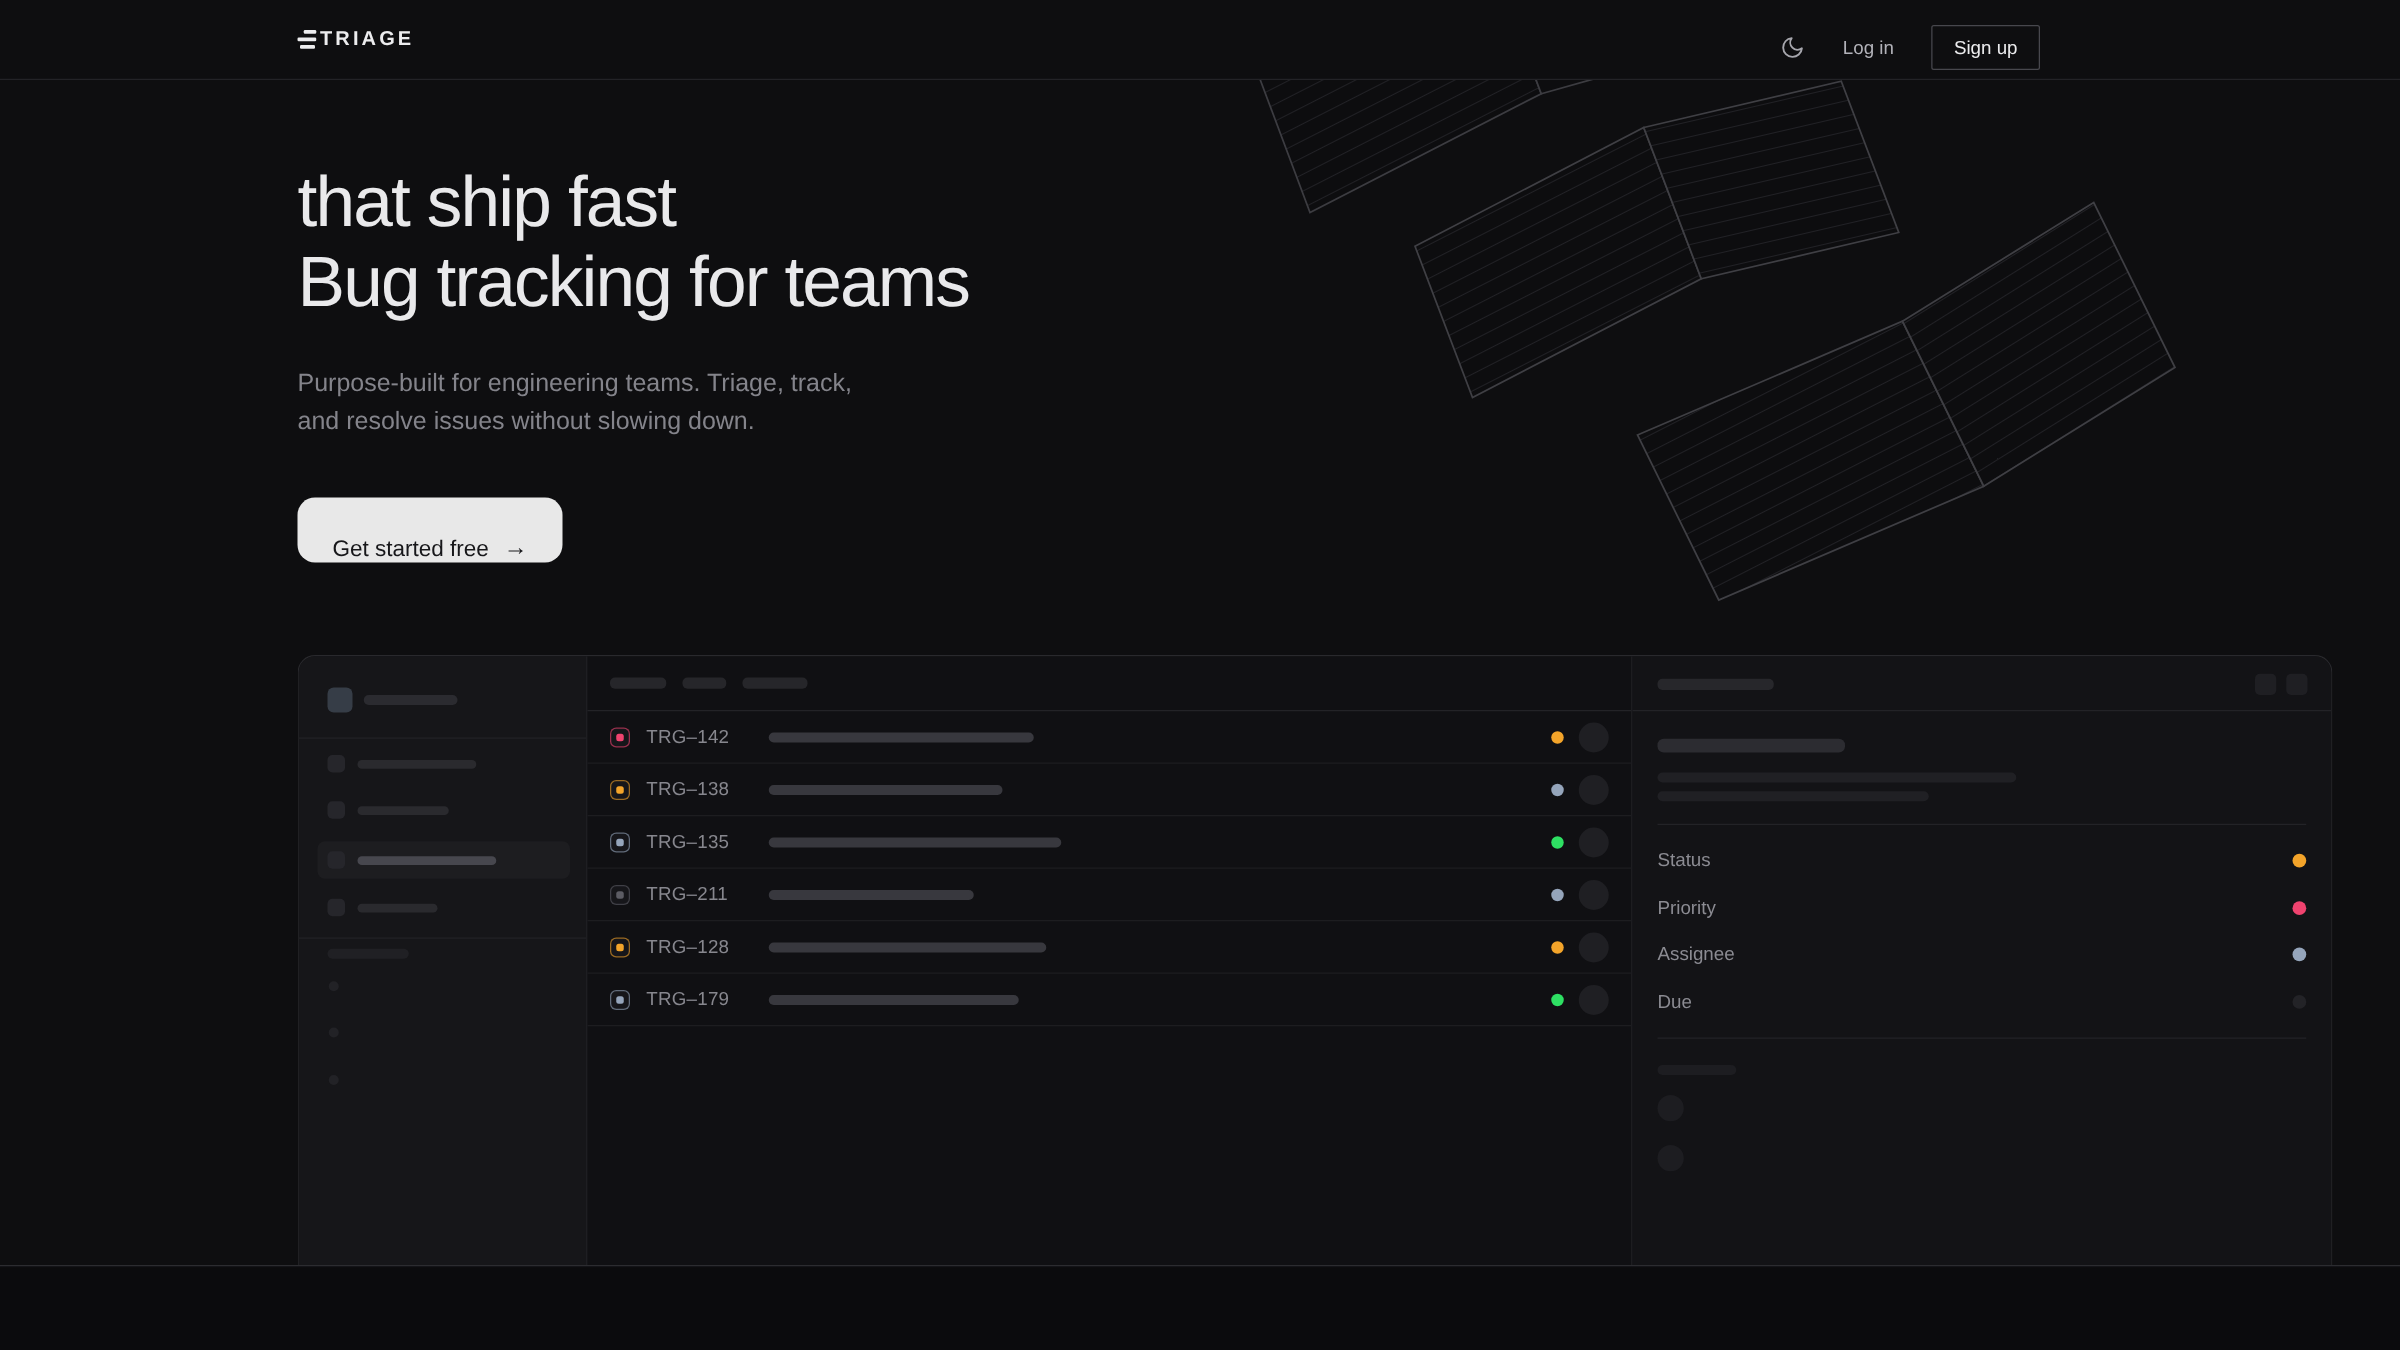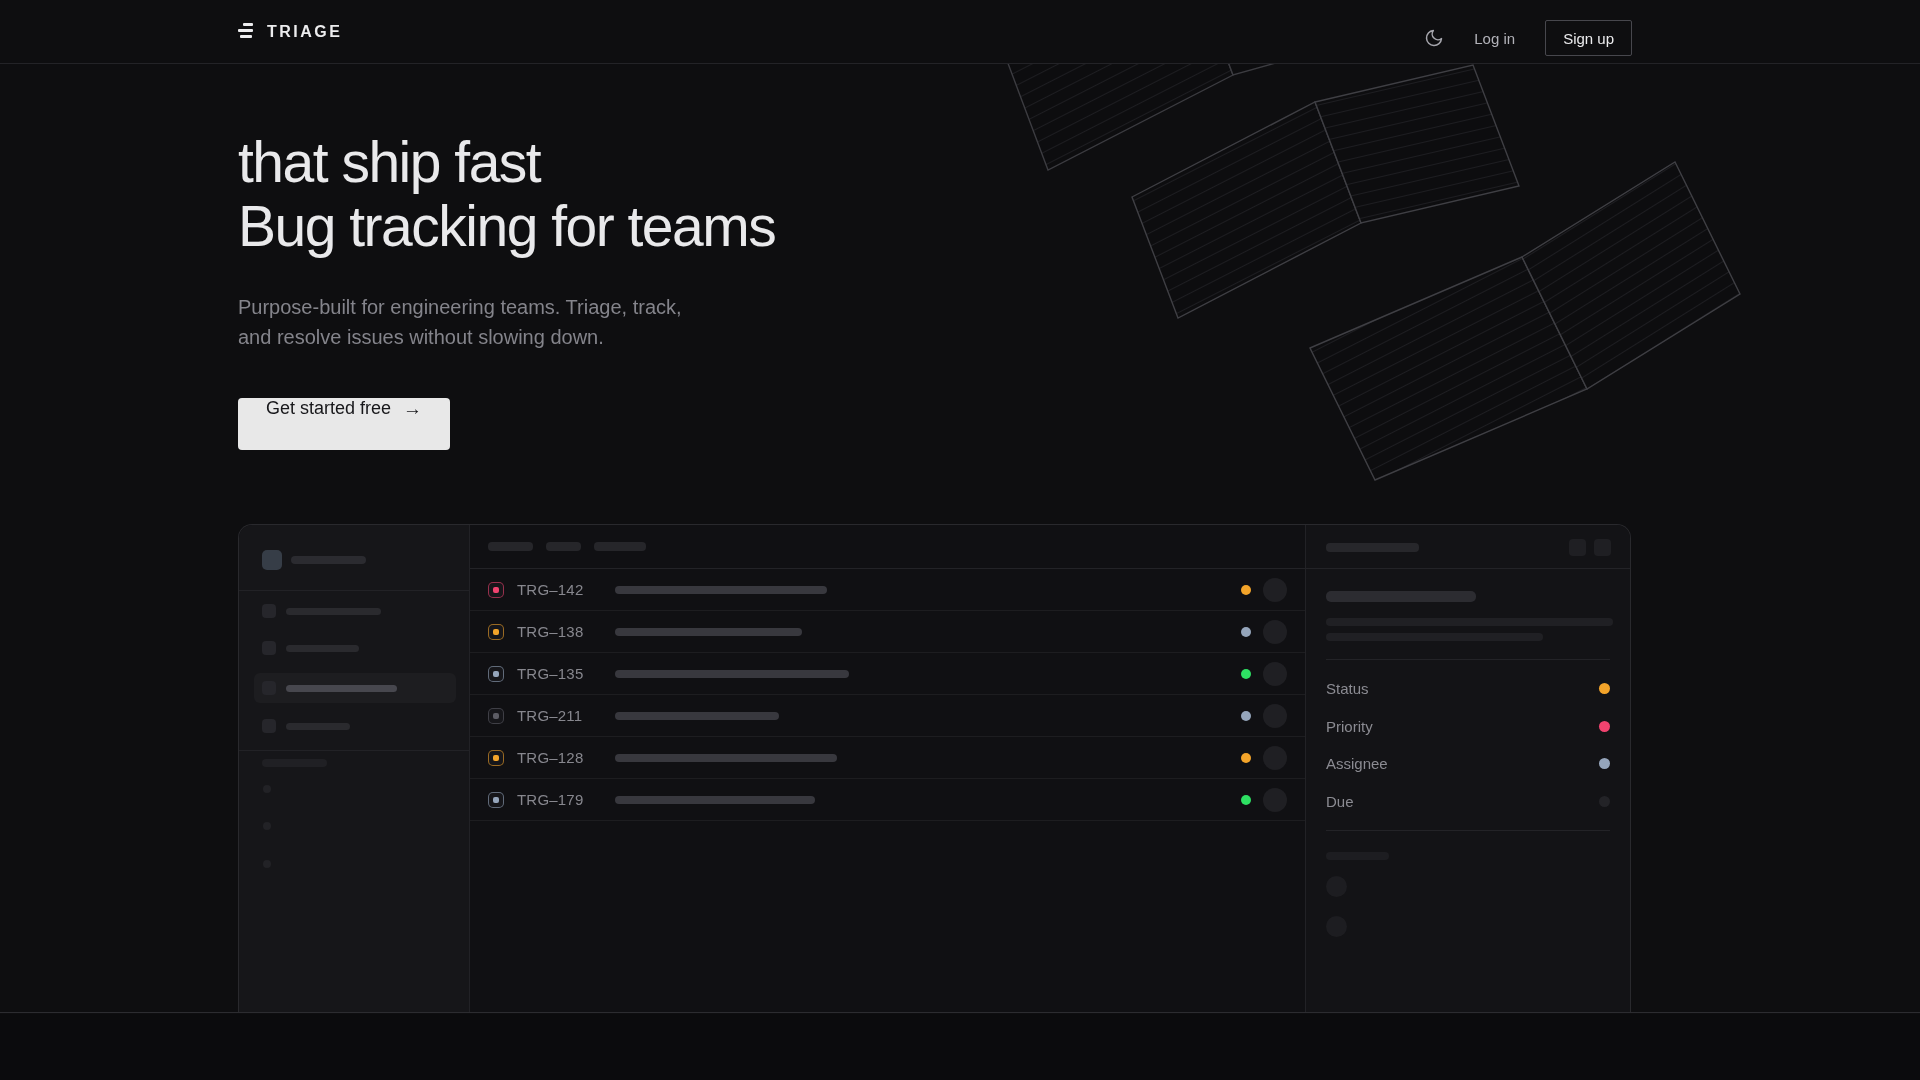--- a/index.html
+++ b/index.html
@@ -3,21 +3,21 @@
 <meta charset="utf-8">
 <style>
   * { margin:0; padding:0; box-sizing:border-box; }
   html,body { width:1920px; height:1080px; background:#0e0e10; overflow:hidden;
               font-family:"Liberation Sans", sans-serif; }
 
   
   .nav { position:relative; height:64px; display:flex; align-items:center;
          justify-content:space-between; padding:0 238px 0 238px;
          border-bottom:1px solid #232327; background:#0e0e10; z-index:5; }
-  .brand { display:flex; gap:11px; }
+  .brand { display:flex; align-items:center; }
   .logo-icon { width:18px; height:16px; position:relative; }
   .logo-icon span { position:absolute; height:3px; border-radius:1px; background:#ececee; display:block; }
   .logo-icon span:nth-child(1){ top:0;   left:5px; width:10px; }
   .logo-icon span:nth-child(2){ top:6px; left:0;   width:15px; }
   .logo-icon span:nth-child(3){ top:12px;left:2px; width:12px; }
   .brand-name { color:#ececee; font-size:16px; font-weight:bold; letter-spacing:2.5px; }
   .nav-right { display:flex; align-items:center; gap:30px; position:absolute; right:288px; top:0; height:76px; }
   .moon { width:20px; height:20px; display:flex; align-items:center; cursor:pointer; }
   .login { color:#b2b2b9; font-size:15px; cursor:pointer; }
   .signup { height:36px; padding:0 17px; display:flex; align-items:center;
@@ -25,27 +25,27 @@
             background:transparent; cursor:pointer; border-radius:2px; }
 
   
   .hero { position:relative; height:949px; overflow:hidden; border-bottom:1px solid #2c2c30; background:#0e0e10; }
   .slabs { position:absolute; top:0; left:0; pointer-events:none; }
   .headline { position:absolute; left:238px; top:66px; color:#e9e9eb; font-size:57px;
               line-height:64px; font-weight:500; letter-spacing:-1.5px; }
   .subtext { position:absolute; left:238px; top:228px; width:480px; color:#84848b;
              font-size:20px; line-height:30px; font-weight:400; }
   .cta { position:absolute; left:238px; top:334px; height:52px; padding:0 28px;
-         background:#e8e8e8; color:#17171a; border:none; border-radius:4px;
-         display:flex; align-items:flex-start; gap:12px; font-size:18px; font-weight:500;
+         background:#e8e8e8; color:#17171a; border:none; border-radius:14px;
+         display:flex; align-items:flex-end; gap:12px; font-size:18px; font-weight:500;
          font-family:"Liberation Sans", sans-serif; cursor:pointer; }
   .cta .arrow { font-size:19px; }
 
   
-  .mockup { position:absolute; left:238px; top:460px; width:1393px; height:489px;
+  .mockup { position:absolute; left:238px; top:460px; width:1628px; height:489px;
             background:#121214; border:1px solid #29292d; border-bottom:none;
             border-radius:14px 14px 0 0; display:flex; overflow:hidden; }
 
   
   .pane-side { width:231px; background:#161619; border-right:1px solid #222226; position:relative; }
   .ws-row { position:absolute; top:25px; left:23px; display:flex; align-items:center; gap:9px; }
   .ws-square { width:20px; height:20px; border-radius:5px; background:#363d47; }
   .sk { border-radius:4px; background:#2b2b30; }
   .side-div { position:absolute; left:0; right:0; height:1px; background:#222226; }
   .nav-item { position:absolute; left:23px; display:flex; align-items:center; gap:10px; }

